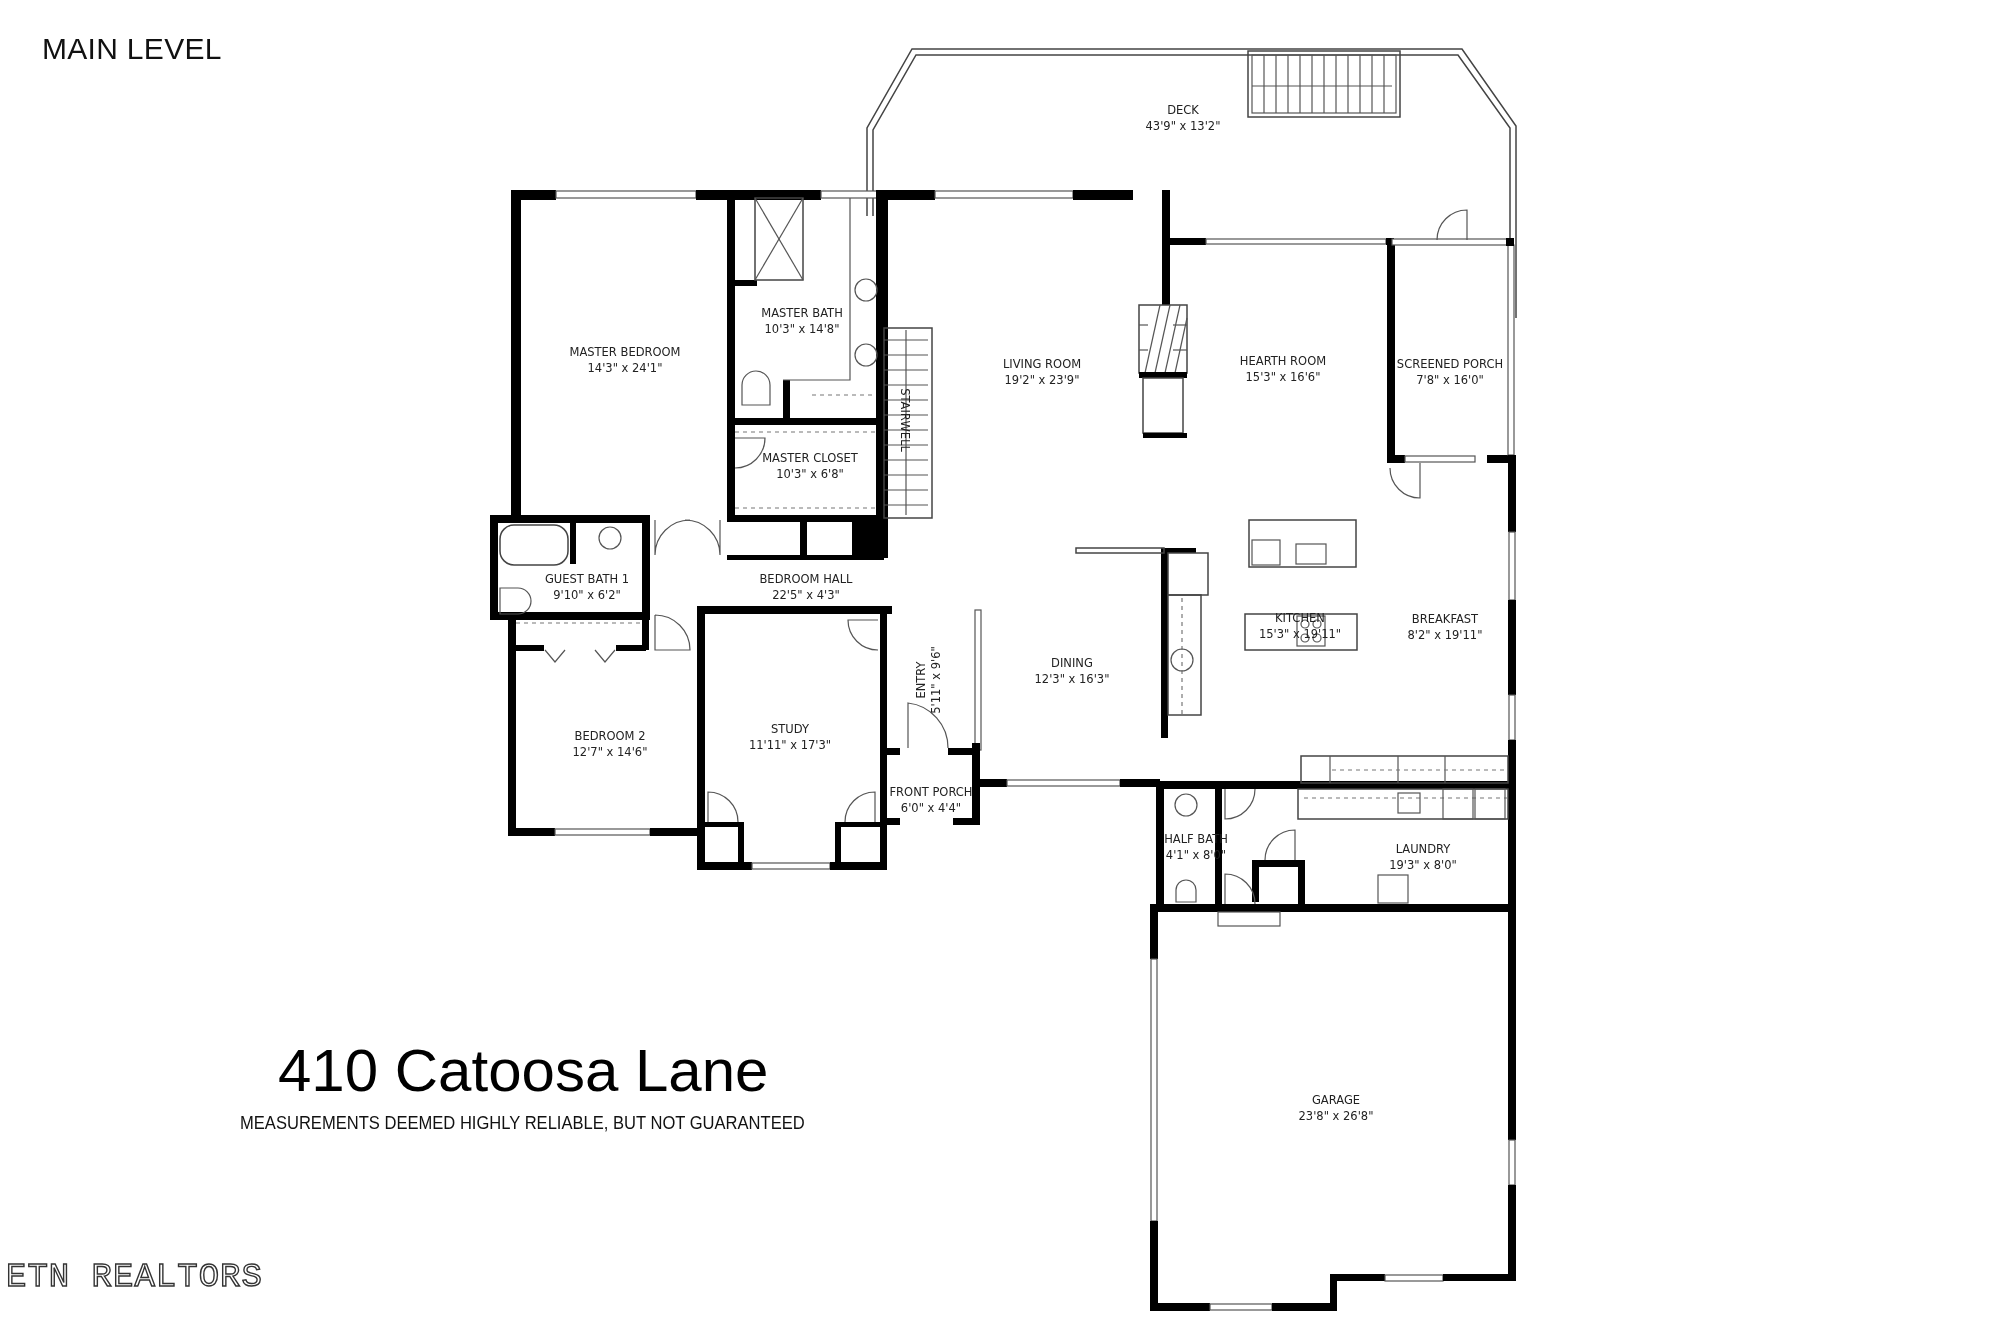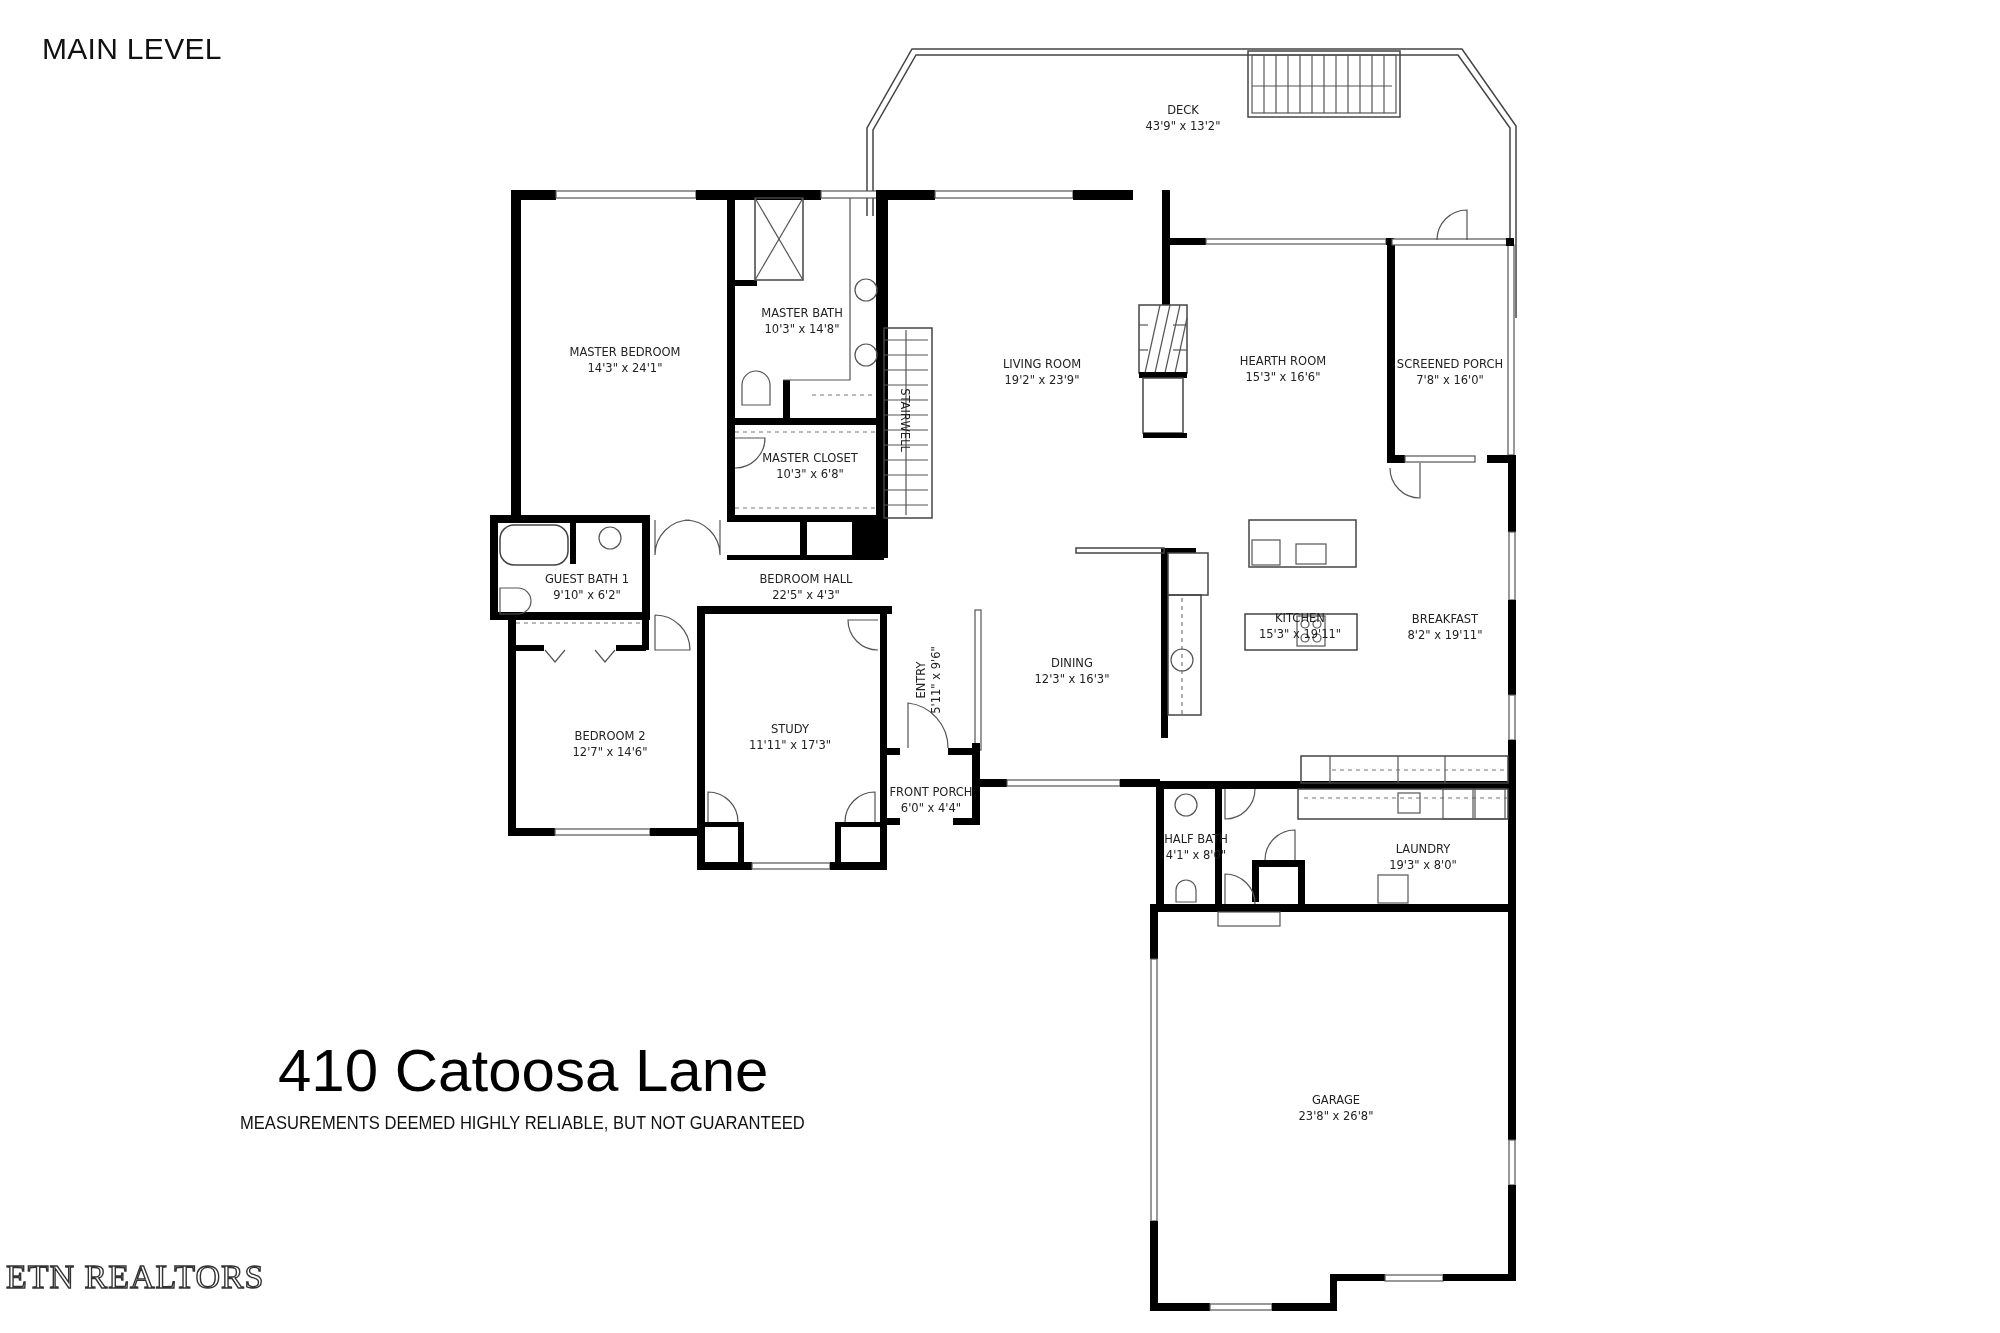--- a/index.html
+++ b/index.html
@@ -1,20 +1,20 @@
 <!DOCTYPE html>
 <html><head>
   <meta charset="utf-8">
   <style>
     html, body { margin: 0; padding: 0; background: #ffffff; }
     body { width: 2000px; height: 1333px; position: relative; overflow: hidden; font-family: "Liberation Sans", sans-serif; }
     .level-label { position: absolute; left: 42px; top: 32px; font-size: 30px; color: #111; letter-spacing: 0.3px; }
     .title { position: absolute; left: 278px; top: 1036px; font-size: 60px; color: #000; font-family: "Liberation Sans", sans-serif; }
     .disclaimer { position: absolute; left: 240px; top: 1113px; font-size: 18px; color: #111; transform: scaleX(0.92); transform-origin: left top; }
-    .brand { position: absolute; left: 6px; top: 1258px; font-size: 34px; color: #fff; -webkit-text-stroke: 1.4px #333; letter-spacing: 1px; font-family: Liberation Serif, serif; text-align: right; }
+    .brand { position: absolute; left: 6px; top: 1258px; font-size: 34px; color: #fff; -webkit-text-stroke: 1.4px #333; letter-spacing: 1px; font-family: Liberation Mono, monospace; text-align: right; }
     svg.plan { position: absolute; left: 0; top: 0; }
     .wall { fill: #000; }
     .thin { stroke: #444; stroke-width: 1.5; fill: none; }
     .thin2 { stroke: #555; stroke-width: 1.2; fill: none; }
     .dash { stroke: #777; stroke-width: 1.2; fill: none; stroke-dasharray: 4 4; }
     .win { fill: #fff; stroke: #555; stroke-width: 1.2; }
     .room-name { font-family: "DejaVu Sans", sans-serif; font-size: 11.5px; fill: #222; text-anchor: middle; }
     .room-dim { font-family: "DejaVu Sans", sans-serif; font-size: 11.5px; fill: #222; text-anchor: middle; }
   </style>
 </head>

